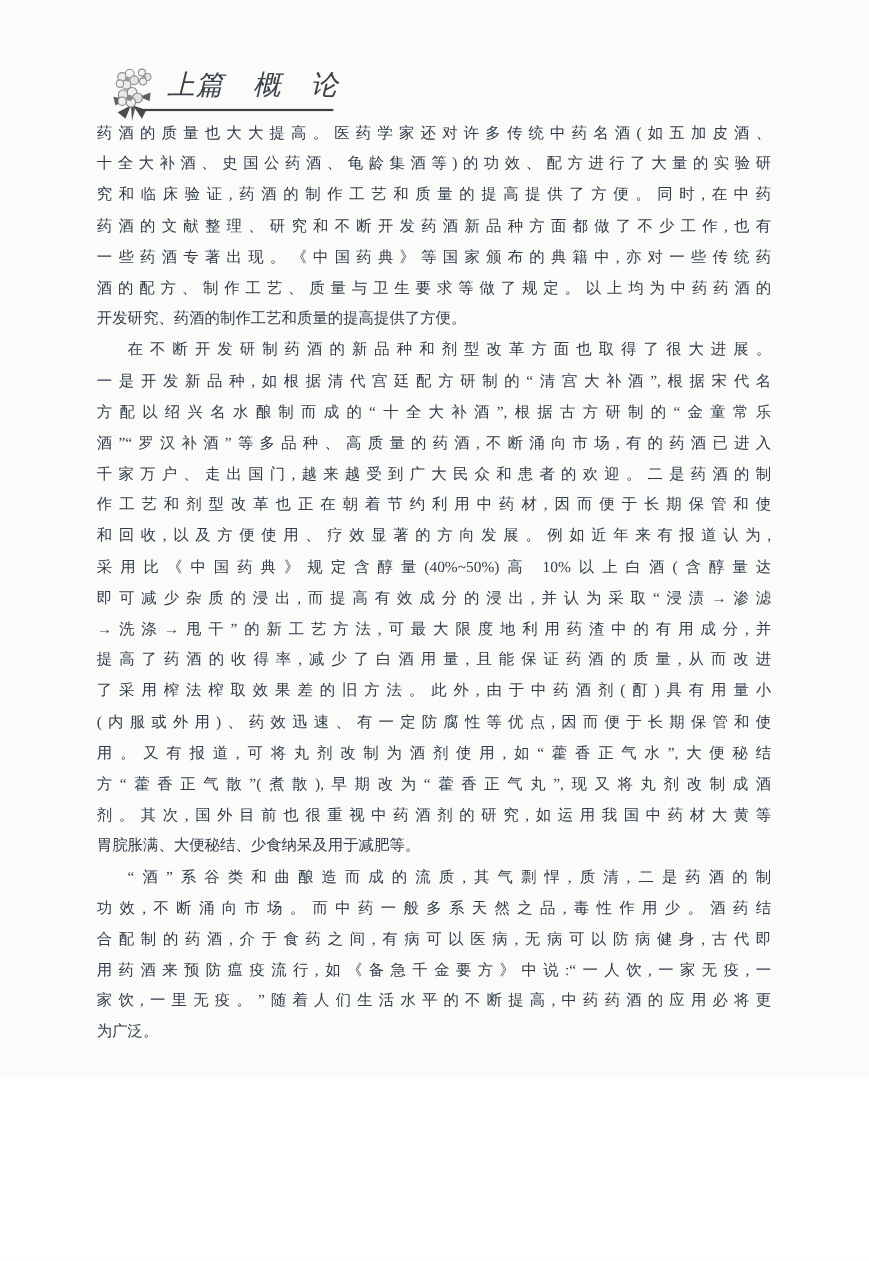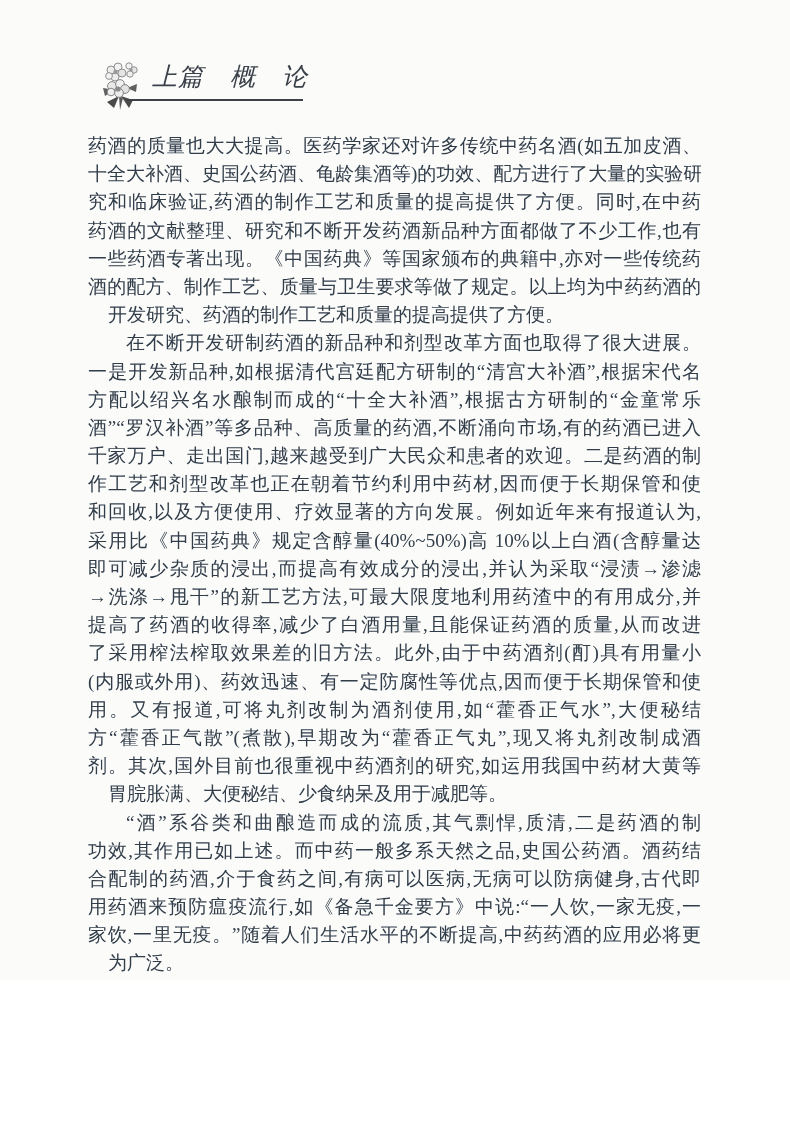--- a/index.html
+++ b/index.html
@@ -40,37 +40,36 @@
     left: 127px;
     top: 99px;
     width: 176px;
     height: 2px;
     background: #3e4247;
   }
   
   .body-text {
     position: absolute;
     left: 88px;
-    top: 132px;
+    top: 108px;
     width: 613px;
     color: #313d49;
-    font-size: 19px;
+    font-size: 14px;
   }
   .line {
     line-height: 28.2px;
     height: 28.2px;
     white-space: nowrap;
     overflow: hidden;
     text-align: justify;
     text-align-last: justify;
     text-justify: inter-character;
   }
   .line.para-end {
     text-align-last: left;
-    margin-left: 20px;
   }
   .line.indent {
     text-indent: 2em;
   }
   
   .footer {
     position: absolute;
     left: 112px;
     top: 1032px;
     width: 86px;
@@ -150,21 +149,21 @@
       <div class="line">即可减少杂质的浸出,而提高有效成分的浸出,并认为采取“浸渍→渗滤</div>
       <div class="line">→洗涤→甩干”的新工艺方法,可最大限度地利用药渣中的有用成分,并</div>
       <div class="line">提高了药酒的收得率,减少了白酒用量,且能保证药酒的质量,从而改进</div>
       <div class="line">了采用榨法榨取效果差的旧方法。此外,由于中药酒剂(酊)具有用量小</div>
       <div class="line">(内服或外用)、药效迅速、有一定防腐性等优点,因而便于长期保管和使</div>
       <div class="line">用。又有报道,可将丸剂改制为酒剂使用,如“藿香正气水”,大便秘结</div>
       <div class="line">方“藿香正气散”(煮散),早期改为“藿香正气丸”,现又将丸剂改制成酒</div>
       <div class="line">剂。其次,国外目前也很重视中药酒剂的研究,如运用我国中药材大黄等</div>
       <div class="line para-end">胃脘胀满、大便秘结、少食纳呆及用于减肥等。</div>
       <div class="line indent">“酒”系谷类和曲酿造而成的流质,其气剽悍,质清,二是药酒的制</div>
-      <div class="line">功效,其作用已如上述。而中药一般多系天然之品,史国公药酒。酒药结</div>
+      <div class="line">功效,不断涌向市场。而中药一般多系天然之品,毒性作用少。酒药结</div>
       <div class="line">合配制的药酒,介于食药之间,有病可以医病,无病可以防病健身,古代即</div>
       <div class="line">用药酒来预防瘟疫流行,如《备急千金要方》中说:“一人饮,一家无疫,一</div>
       <div class="line">家饮,一里无疫。”随着人们生活水平的不断提高,中药药酒的应用必将更</div>
       <div class="line para-end">为广泛。</div>
     </div>
 
   <div class="footer">
     <span class="dash">—</span>
     <span class="num">8</span>
     <span class="dash">—</span>

